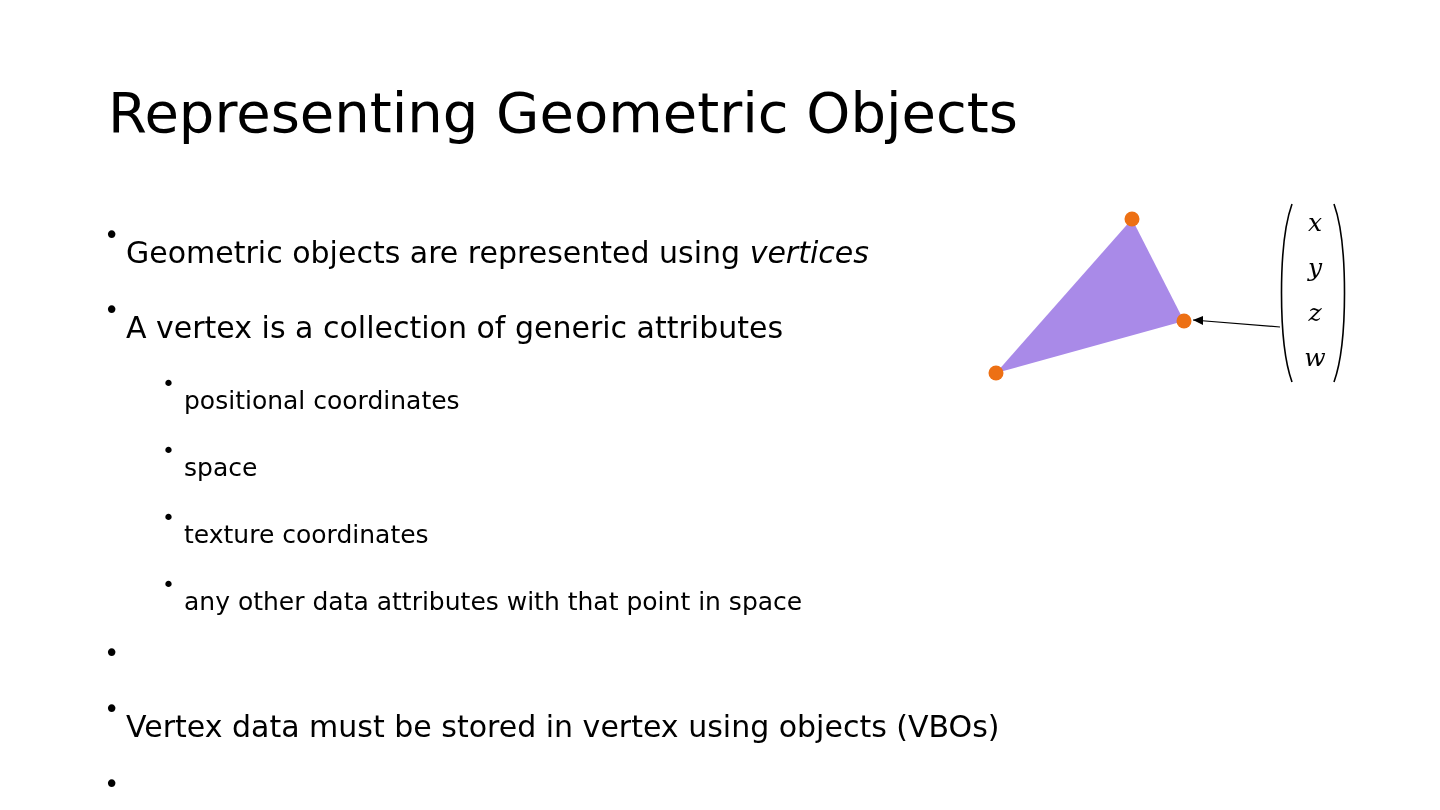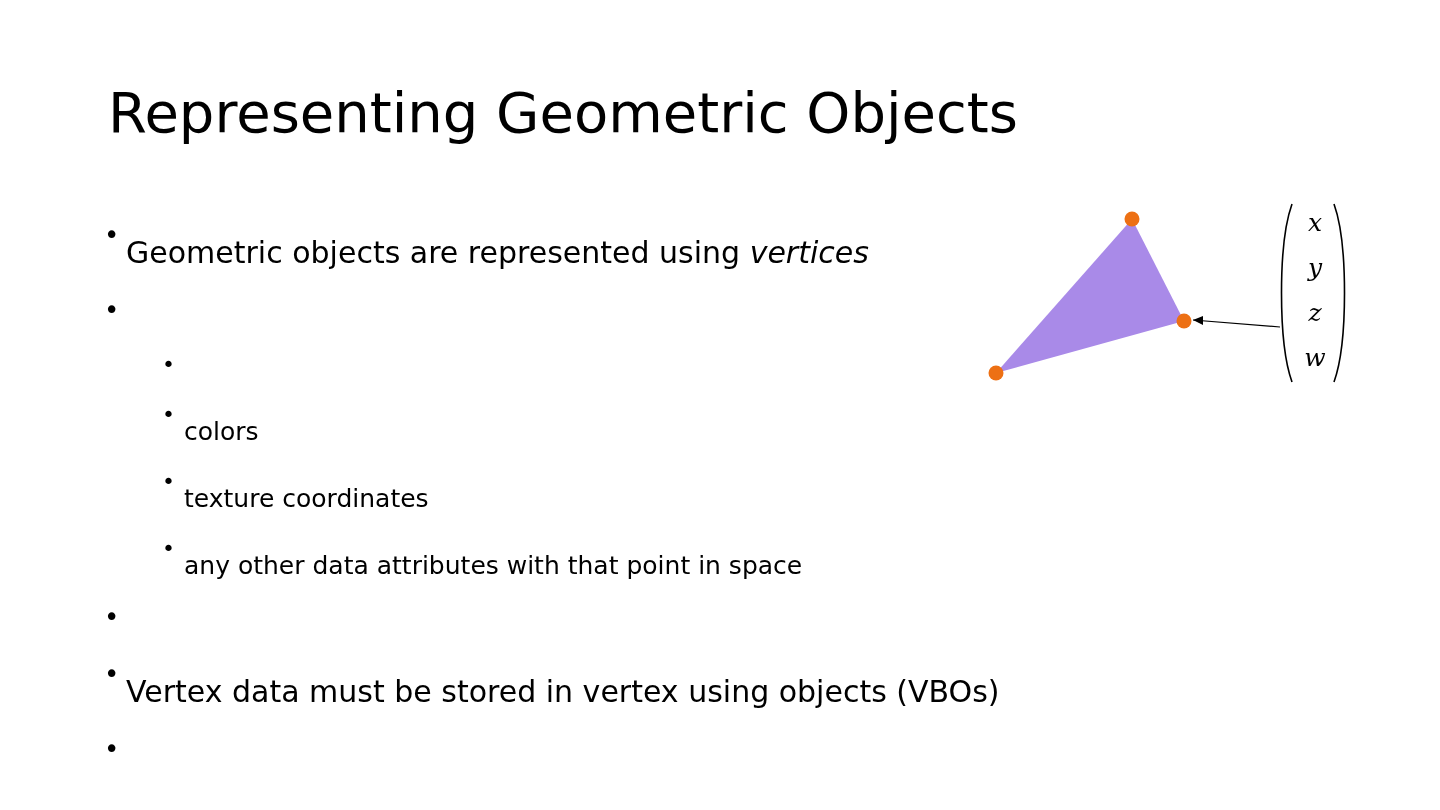--- a/index.html
+++ b/index.html
@@ -122,29 +122,31 @@
 
   <div class="body-list">
 
     <div class="bullet-row bullet-l1">
       <span class="dot">•</span>
       <span class="bullet-text"><span>Geometric objects are represented using </span><span class="em">vertices</span></span>
     </div>
 
     <div class="bullet-row bullet-l1">
       <span class="dot">•</span>
+      <span class="bullet-text">A vertex is a collection of generic attributes</span>
     </div>
 
     <div class="bullet-row bullet-l2">
       <span class="dot">•</span>
+      <span class="bullet-text">positional coordinates</span>
     </div>
 
     <div class="bullet-row bullet-l2">
       <span class="dot">•</span>
-      <span class="bullet-text">colors</span>
+      <span class="bullet-text">space</span>
     </div>
 
     <div class="bullet-row bullet-l2">
       <span class="dot">•</span>
       <span class="bullet-text">texture coordinates</span>
     </div>
 
     <div class="bullet-row bullet-l2">
       <span class="dot">•</span>
       <span class="bullet-text">any other data attributes with that point in space</span>

